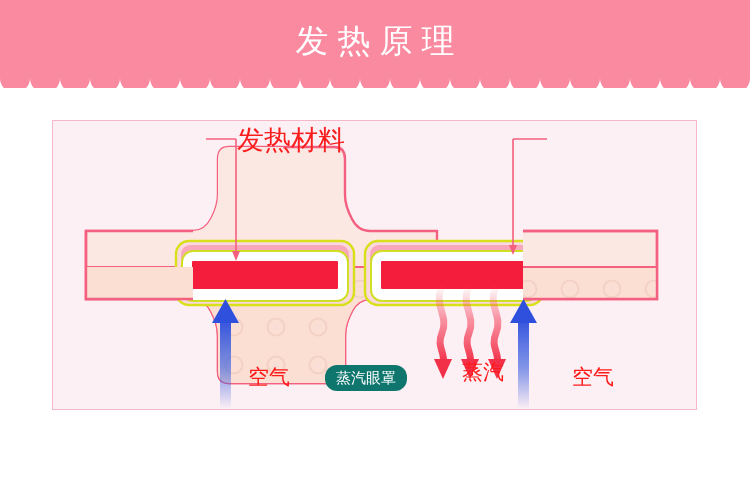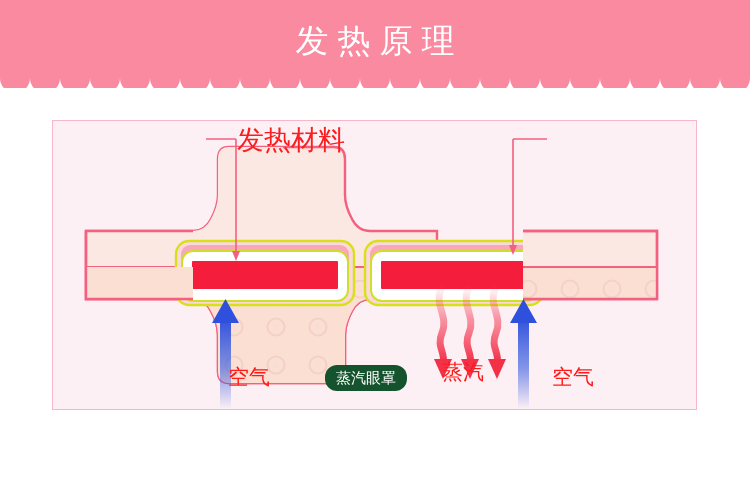--- a/index.html
+++ b/index.html
@@ -57,28 +57,29 @@
   .lbl-heating{left:237px;top:128px;}
   .lbl-vent{left:546px;top:128px;}
 
   
   .botlabel{
     position:absolute;
     color:#ff1a1a;
     font-size:21px;
     white-space:nowrap;
     line-height:24px;
+    margin-left:20px;
   }
   .lbl-air-left{left:228px;top:365px;}
   .lbl-steam{left:442px;top:360px;}
   .lbl-air-right{left:552px;top:365px;}
 
   .pill{
     position:absolute;left:325px;top:365px;
-    background:#14532d;
+    background:#0f766e;
     color:#ffffff;
     font-size:15px;
     padding:4px 11px 5px 11px;
     border-radius:12px;
     white-space:nowrap;
     line-height:17px;
   }
 
   
   .caption{

